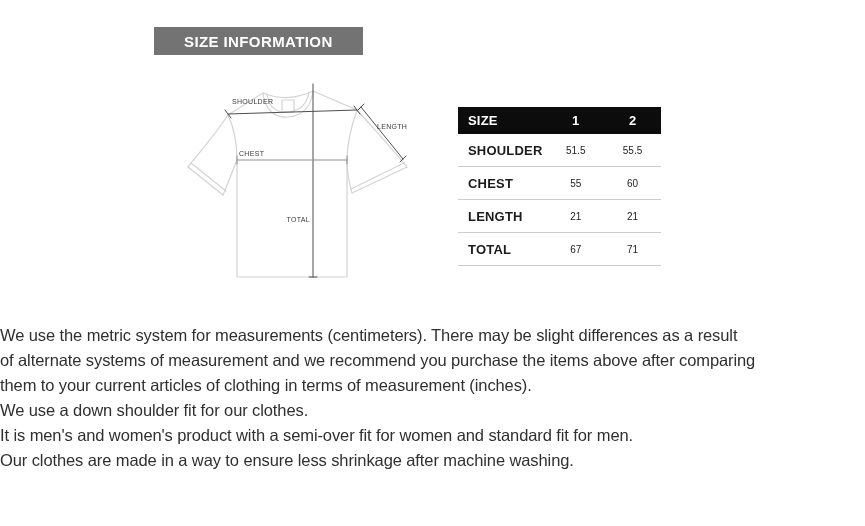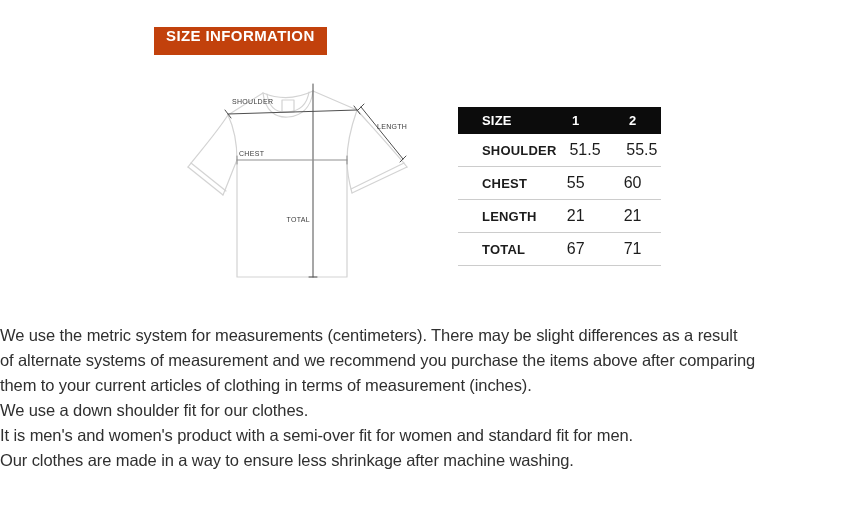--- a/index.html
+++ b/index.html
@@ -8,23 +8,23 @@
     background: #ffffff;
     font-family: "Liberation Sans", sans-serif;
     overflow: hidden;
   }
   .page { position: relative; width: 865px; height: 526px; background: #ffffff; }
 
   
   .size-badge {
     position: absolute; left: 154px; top: 27px;
     height: 28px;
-    background: #c2410c; color: #ffffff;
-    display: inline-flex; 
-    padding: 0 12px;
+    background: #737373; color: #ffffff;
+    display: inline-flex; align-items: center;
+    padding: 0 30px;
     font-size: 15px; font-weight: 700; letter-spacing: 0.4px;
   }
 
   
   .diagram {
     position: absolute; left: 175px; top: 80px;
     width: 245px; height: 205px;
   }
   .diagram text {
     font-family: "Liberation Sans", sans-serif;
@@ -46,27 +46,27 @@
     font-size: 13px; font-weight: 700;
   }
   .st-row {
     display: flex; align-items: center;
     height: 33px;
     border-bottom: 1px solid #cccccc;
     font-size: 13px;
   }
   .st-cell-label {
     flex: 0 0 44%;
-    padding-left: 24px;
+    padding-left: 10px;
     text-align: left;
     font-weight: 700;
     letter-spacing: 0.2px;
   }
   .st-cell-val { flex: 0 0 28%; text-align: center; }
-  .st-row .st-cell-val { font-weight: 400; font-size: 16px; }
+  .st-row .st-cell-val { font-weight: 400; font-size: 10px; }
 
   
   .notes {
     position: absolute; left: 0; top: 323px;
     width: 865px;
     text-align: left;
     color: #303030;
     font-size: 16.5px;
     line-height: 25px;
     letter-spacing: -0.1px;

